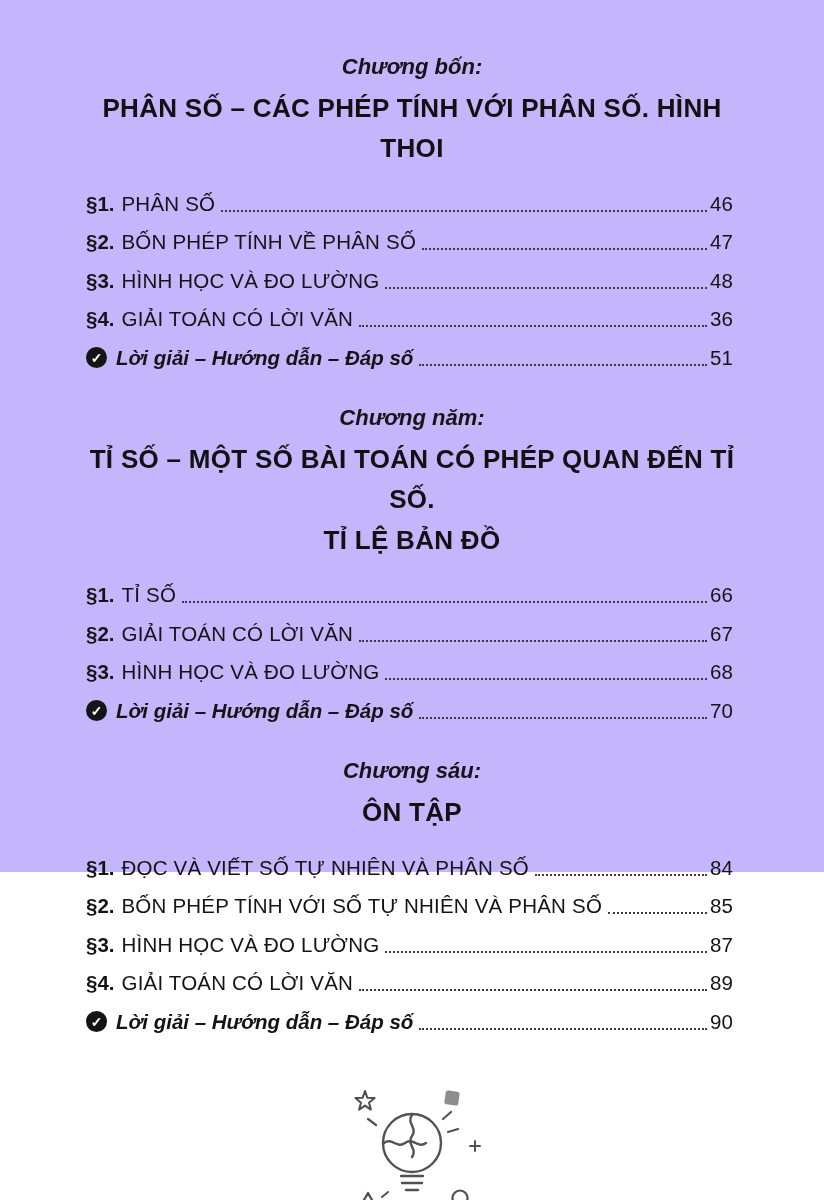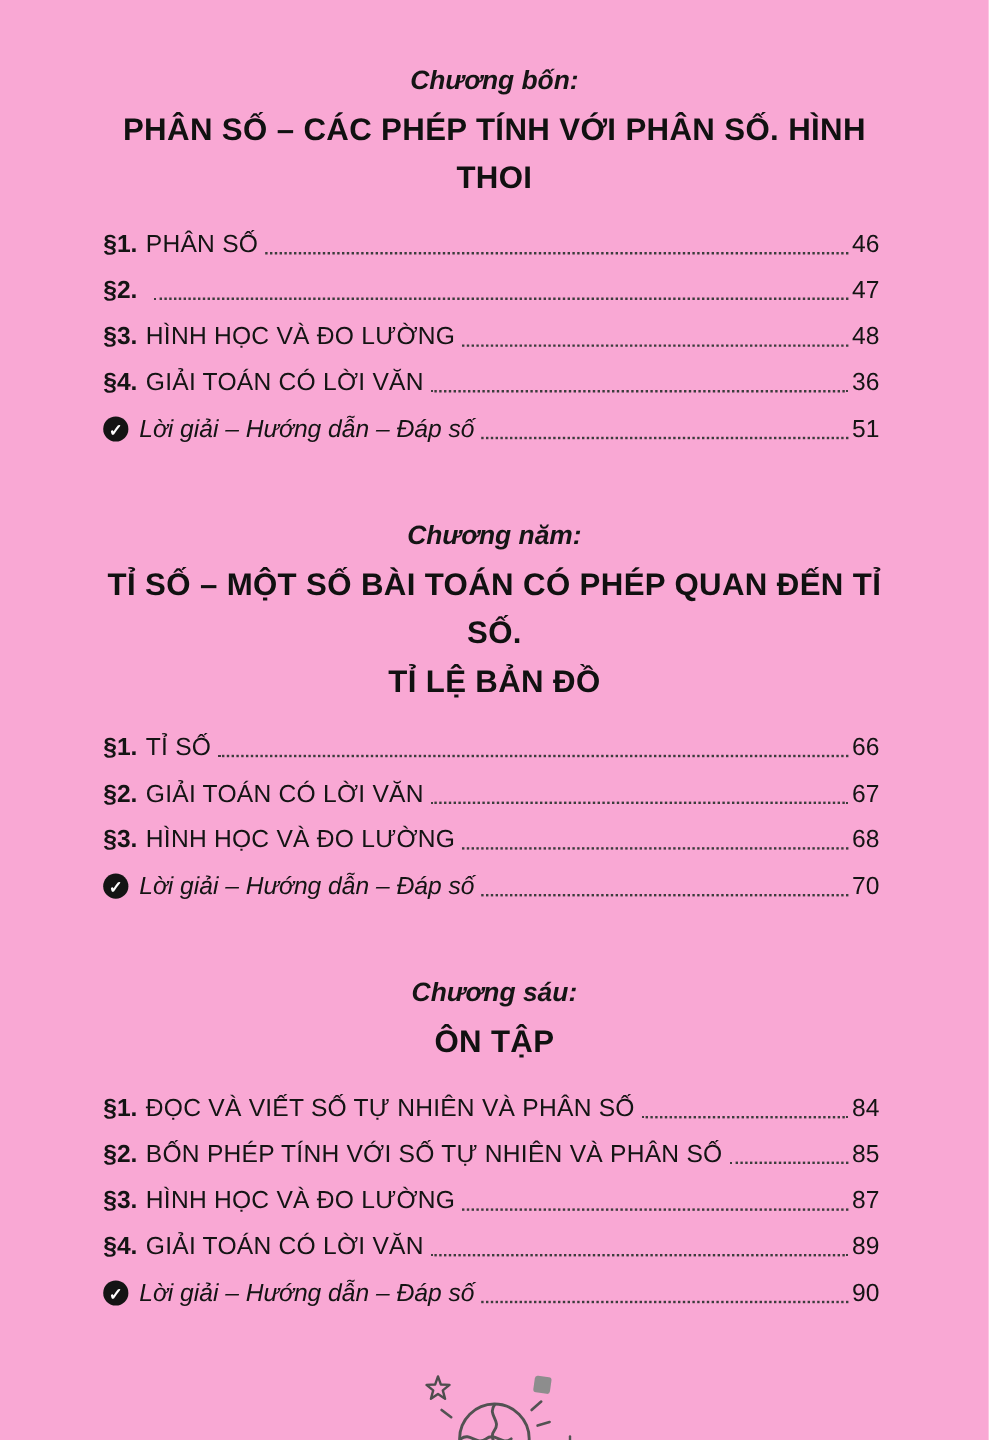--- a/index.html
+++ b/index.html
@@ -8,28 +8,28 @@
     width: 824px;
     height: 1200px;
     background: #ffffff;
     font-family: "Liberation Sans", sans-serif;
     color: #1c1c1c;
     overflow: hidden;
   }
   .page {
     position: relative;
     width: 824px;
-    height: 1200px;
-    background: #f9a8d4;
+    height: 872px;
+    background: #c4b5fd;
   }
   .toc {
     padding: 54px 86px 0 86px;
   }
   .chapter { margin: 0; }
-  .chapter + .chapter { margin-top: 56px; }
+  .chapter + .chapter { margin-top: 28px; }
   .chapter-heading {
     margin: 0 0 8px 0;
     text-align: center;
     font-size: 22px;
     font-weight: bold;
     font-style: italic;
     color: #151515;
   }
   .chapter-title {
     margin: 0 0 16px 0;
@@ -66,20 +66,21 @@
     top: 7px;
     min-width: 18px;
   }
   .entry-page {
     min-width: 28px;
     white-space: nowrap;
   }
   .solution .entry-text {
     font-style: italic;
     letter-spacing: 0;
+    font-weight: bold;
   }
   .check-icon {
     display: inline-flex;
     align-items: center;
     justify-content: center;
     width: 21px;
     height: 21px;
     border-radius: 50%;
     background: #141414;
     color: #fff;
@@ -115,20 +116,21 @@
     <div class="entries">
   <div class="toc-row">
     <span class="entry-label">§1.</span>
     <span class="entry-text">PHÂN SỐ</span>
     <span class="leader"></span>
     <span class="entry-page">46</span>
   </div>
 
   <div class="toc-row">
     <span class="entry-label">§2.</span>
+    <span class="entry-text">BỐN PHÉP TÍNH VỀ PHÂN SỐ</span>
     <span class="leader"></span>
     <span class="entry-page">47</span>
   </div>
 
   <div class="toc-row">
     <span class="entry-label">§3.</span>
     <span class="entry-text">HÌNH HỌC VÀ ĐO LƯỜNG</span>
     <span class="leader"></span>
     <span class="entry-page">48</span>
   </div>

